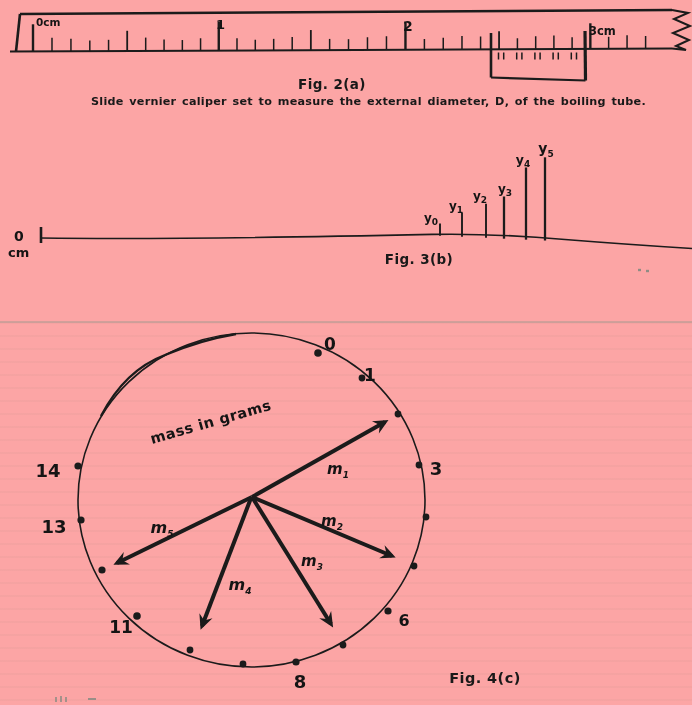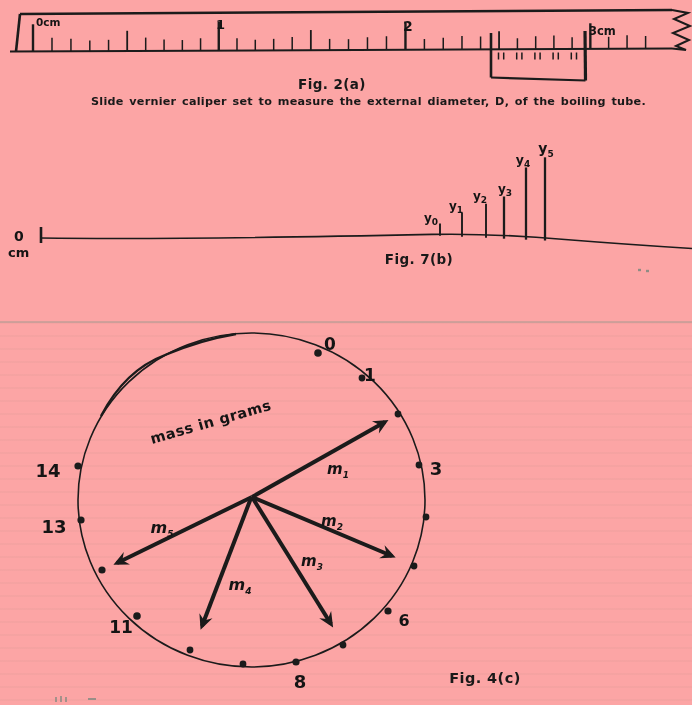--- a/index.html
+++ b/index.html
@@ -176,15 +176,15 @@
         <line x1="56" y1="697" x2="56" y2="702" stroke-width="1.6"></line>
         <line x1="61" y1="696" x2="61" y2="702" stroke-width="1.6"></line>
         <line x1="66" y1="697" x2="66" y2="702" stroke-width="1.6"></line>
         <line x1="88" y1="699" x2="96" y2="699" stroke-width="1.8"></line>
       </g>
     </g>
   </svg>
 
   <div class="cap figtitle" style="left:292px;top:76px;width:80px;">Fig. 2(a)</div>
   <div class="cap longcap" style="left:47px;top:95px;margin-left:44px;">Slide vernier caliper set to measure the external diameter, D, of the boiling tube.</div>
-  <div class="cap figtitle" style="left:378px;top:251px;width:82px;">Fig. 7(b)</div>
+  <div class="cap figtitle" style="left:378px;top:251px;width:82px;">Fig. 3(b)</div>
   <div class="cap figtitle" style="left:444px;top:670px;width:82px;font-size:14.5px;">Fig. 4(c)</div>
 </div>
 
 </body></html>

